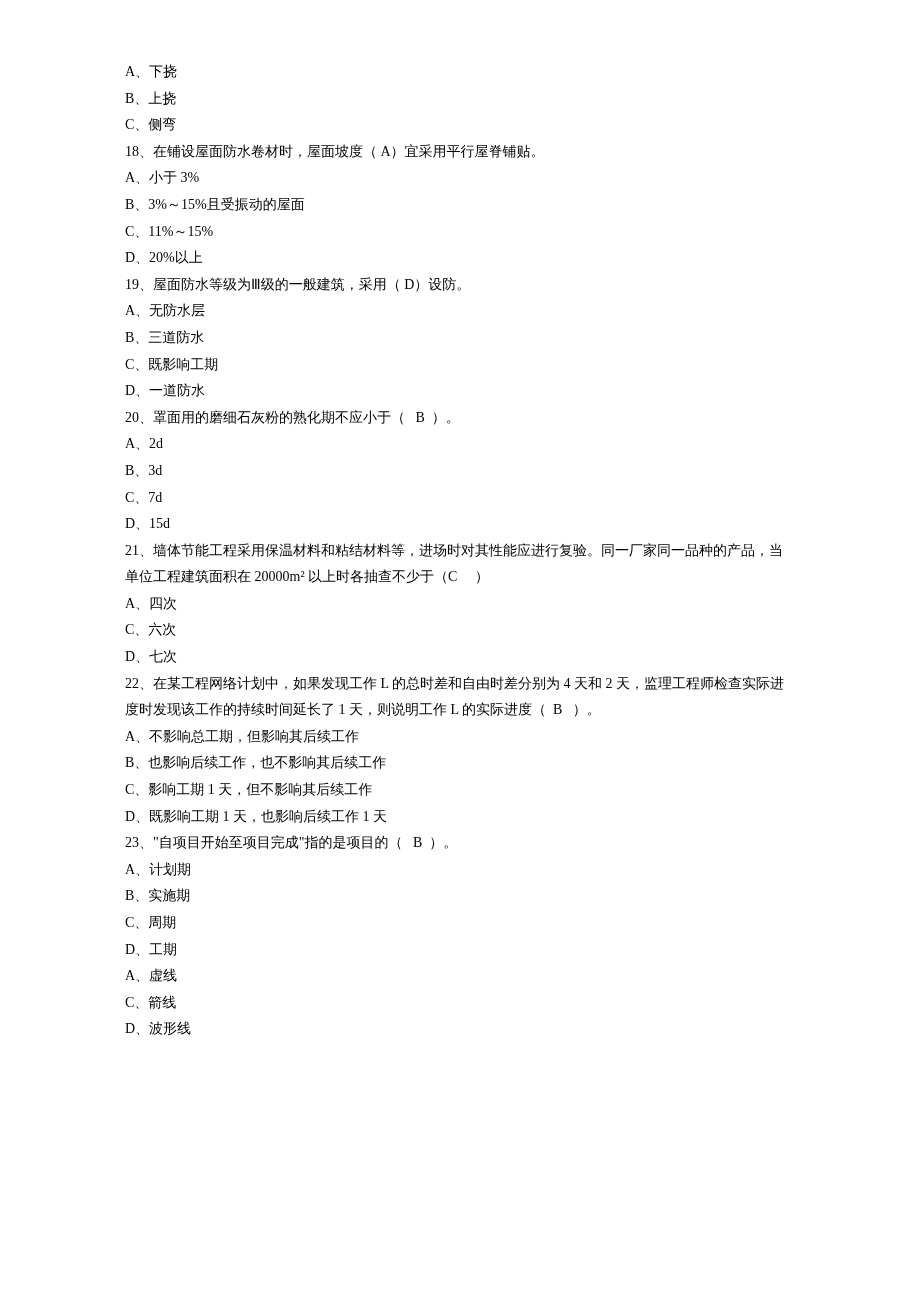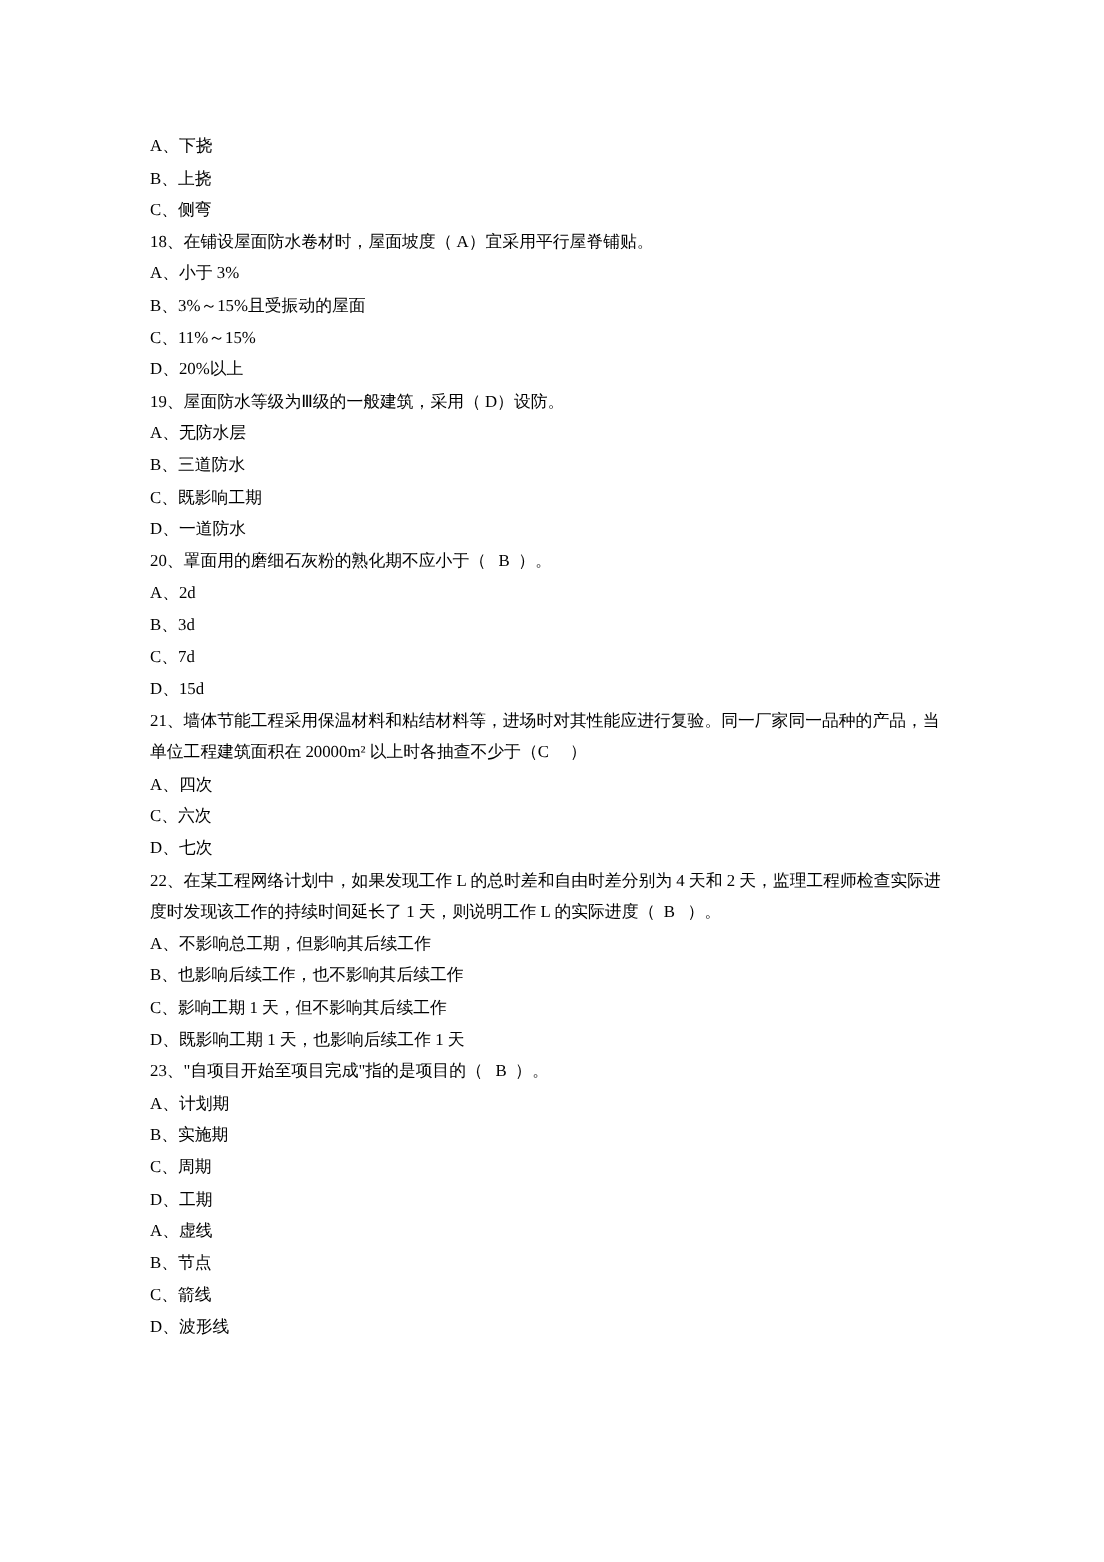--- a/index.html
+++ b/index.html
@@ -7,21 +7,21 @@
     padding: 0;
     background: #ffffff;
     font-family: "SimSun", "宋体", serif;
     font-size: 14px;
     color: #000000;
     line-height: 1.9;
   }
   .page {
     width: 920px;
     min-height: 1302px;
-    padding: 110px 125px 60px 125px;
+    padding: 59px 125px 60px 125px;
     box-sizing: border-box;
   }
   .line {
     display: block;
     white-space: pre-wrap;
     word-break: break-word;
   }
 </style>
 </head>
 <body>
@@ -53,16 +53,15 @@
   <span class="line">A、不影响总工期，但影响其后续工作</span>
   <span class="line">B、也影响后续工作，也不影响其后续工作</span>
   <span class="line">C、影响工期 1 天，但不影响其后续工作</span>
   <span class="line">D、既影响工期 1 天，也影响后续工作 1 天</span>
   <span class="line">23、"自项目开始至项目完成"指的是项目的（   B  ）。</span>
   <span class="line">A、计划期</span>
   <span class="line">B、实施期</span>
   <span class="line">C、周期</span>
   <span class="line">D、工期</span>
   <span class="line">A、虚线</span>
-  <span class="line">B、节点</span>
   <span class="line">C、箭线</span>
   <span class="line">D、波形线</span>
 </div>
 
 </body></html>

